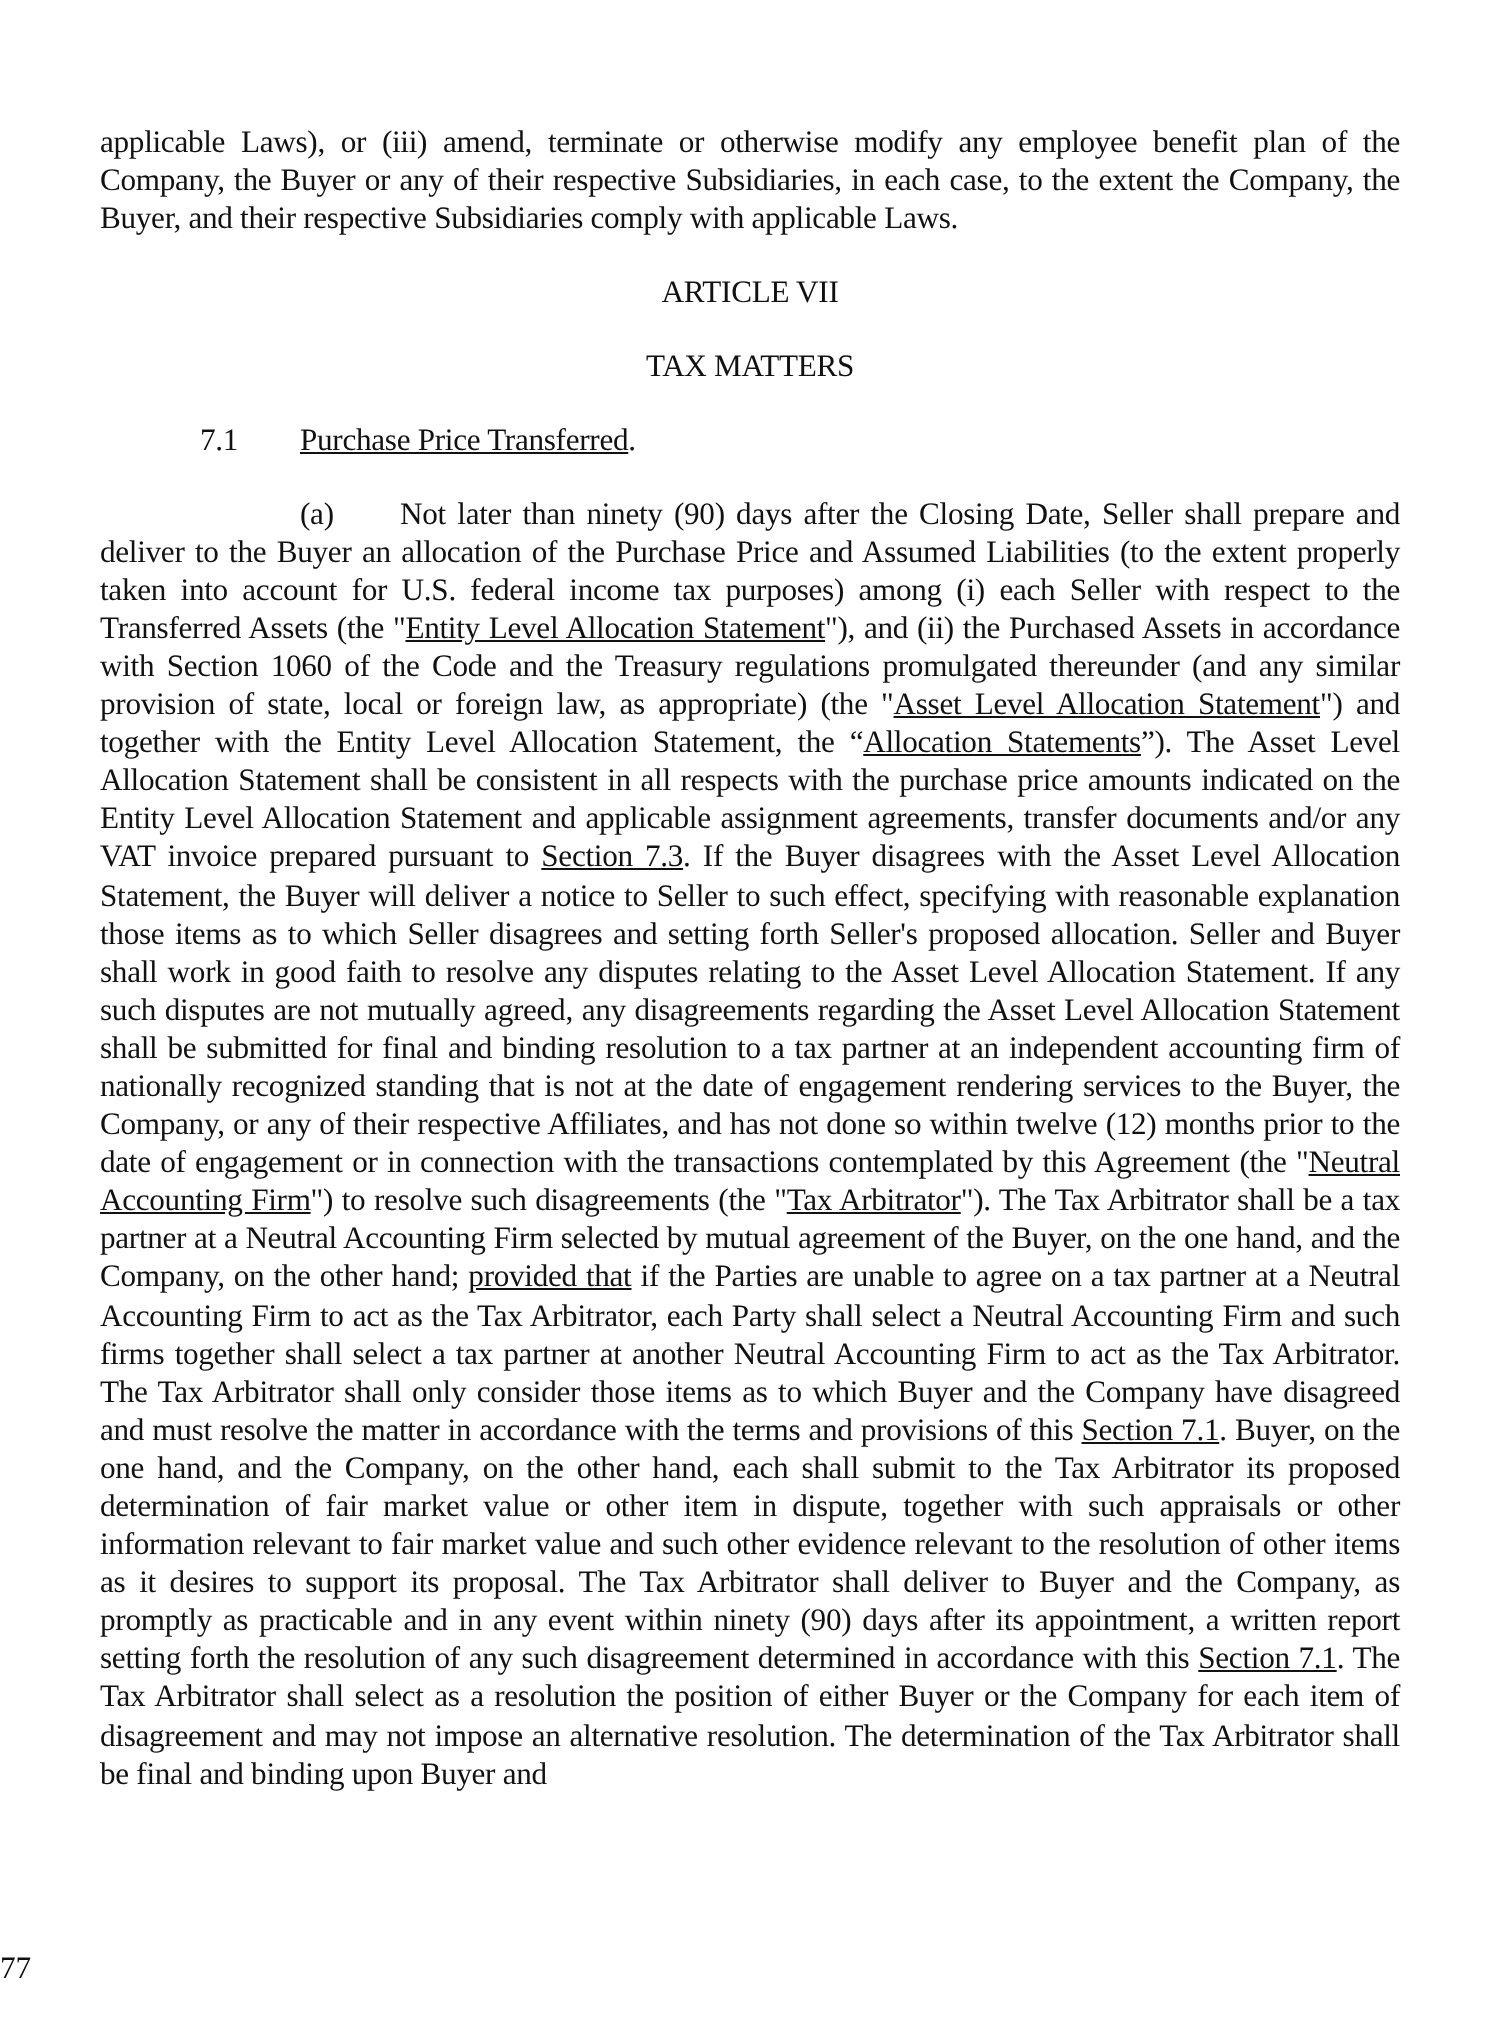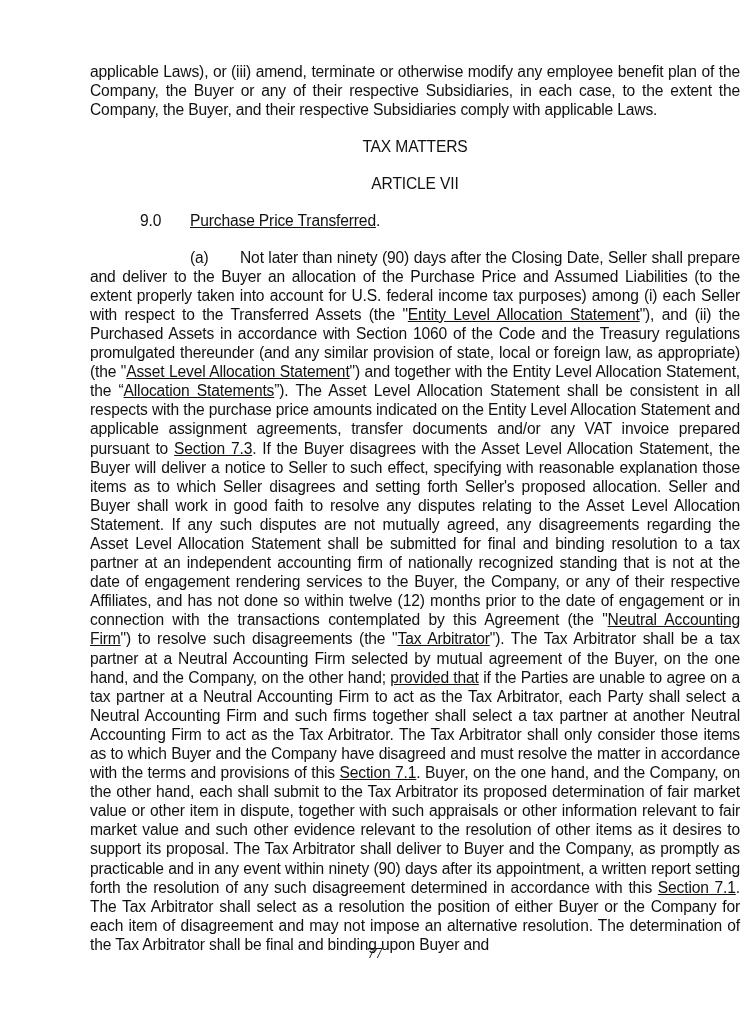--- a/index.html
+++ b/index.html
@@ -1,40 +1,40 @@
 <!DOCTYPE html>
 <html><head>
   <meta charset="utf-8">
   <style>
     html, body { margin: 0; padding: 0; background: #ffffff; }
     body { width: 750px; height: 1012px; position: relative; overflow: hidden; }
     .page {
       position: absolute; left: 50px; top: 62px; width: 650px;
-      font-family: Liberation Sans, sans-serif; font-size: 15.6px; line-height: 19.1px;
-      color: #111111; letter-spacing: -0.15px; margin-left: 40px;
+      font-family: Liberation Serif, serif; font-size: 15.6px; line-height: 19.1px;
+      color: #111111; letter-spacing: -0.15px;
     }
     .para { text-align: justify; margin: 0; }
     .center { text-align: center; margin: 0; }
     .u { text-decoration: underline; }
     .article { margin-top: 18px; }
     .tax { margin-top: 18px; }
     .sec { margin-top: 18px; display: flex; }
     .sec-num { width: 50px; padding-left: 50px; }
     .sub { margin-top: 17px; text-indent: 100px; }
     .sub-label { display: inline-block; width: 50px; text-indent: 0; }
-    .pagenum { position: absolute; left: 0; width: 750px; top: 944px; text-align: center;
+    .pagenum { position: absolute; left: 0; width: 750px; top: 976px; text-align: left;
       font-family: "Liberation Serif", serif; font-size: 15.6px; color: #111111; }
   </style>
 </head>
 <body>
 
 <div class="page">
   <p class="para">applicable Laws), or (iii) amend, terminate or otherwise modify any employee benefit plan of the Company, the Buyer or any of their respective Subsidiaries, in each case, to the extent the Company, the Buyer, and their respective Subsidiaries comply with applicable Laws.</p>
+  <p class="center article">ARTICLE VII</p>
   <p class="center tax">TAX MATTERS</p>
-  <p class="center article">ARTICLE VII</p>
   <div class="sec">
-    <span class="sec-num">9.0</span>
+    <span class="sec-num">7.1</span>
     <span><span class="u">Purchase Price Transferred</span><span>.</span></span>
   </div>
   <p class="para sub"><span class="sub-label">(a)</span><span id="seg-container"><span>Not later than ninety (90) days after the Closing Date, Seller shall prepare and deliver to the Buyer an allocation of the Purchase Price and Assumed Liabilities (to the extent properly taken into account for U.S. federal income tax purposes) among (i) each Seller with respect to the Transferred Assets (the "</span><span class="u">Entity Level Allocation Statement</span><span>"), and (ii) the Purchased Assets in accordance with Section 1060 of the Code and the Treasury regulations promulgated thereunder (and any similar provision of state, local or foreign law, as appropriate) (the "</span><span class="u">Asset Level Allocation Statement</span><span>") and together with the Entity Level Allocation Statement, the “</span><span class="u">Allocation Statements</span><span>”). The Asset Level Allocation Statement shall be consistent in all respects with the purchase price amounts indicated on the Entity Level Allocation Statement and applicable assignment agreements, transfer documents and/or any VAT invoice prepared pursuant to </span><span class="u">Section 7.3</span><span>. If the Buyer disagrees with the Asset Level Allocation Statement, the Buyer will deliver a notice to Seller to such effect, specifying with reasonable explanation those items as to which Seller disagrees and setting forth Seller's proposed allocation. Seller and Buyer shall work in good faith to resolve any disputes relating to the Asset Level Allocation Statement.  If any such disputes are not mutually agreed, any disagreements regarding the Asset Level Allocation Statement shall be submitted for final and binding resolution to a tax partner at an independent accounting firm of nationally recognized standing that is not at the date of engagement rendering services to the Buyer, the Company, or any of their respective Affiliates, and has not done so within twelve (12) months prior to the date of engagement or in connection with the transactions contemplated by this Agreement (the "</span><span class="u">Neutral Accounting Firm</span><span>") to resolve such disagreements (the "</span><span class="u">Tax Arbitrator</span><span>").  The Tax Arbitrator shall be a tax partner at a Neutral Accounting Firm selected by mutual agreement of the Buyer, on the one hand, and the Company, on the other hand; </span><span class="u">provided that</span><span> if the Parties are unable to agree on a tax partner at a Neutral Accounting Firm to act as the Tax Arbitrator, each Party shall select a Neutral Accounting Firm and such firms together shall select a tax partner at another Neutral Accounting Firm to act as the Tax Arbitrator.  The Tax Arbitrator shall only consider those items as to which Buyer and the Company have disagreed and must resolve the matter in accordance with the terms and provisions of this </span><span class="u">Section 7.1</span><span>.  Buyer, on the one hand, and the Company, on the other hand, each shall submit to the Tax Arbitrator its proposed determination of fair market value or other item in dispute, together with such appraisals or other information relevant to fair market value and such other evidence relevant to the resolution of other items as it desires to support its proposal.  The Tax Arbitrator shall deliver to Buyer and the Company, as promptly as practicable and in any event within ninety (90) days after its appointment, a written report setting forth the resolution of any such disagreement determined in accordance with this </span><span class="u">Section 7.1</span><span>.  The Tax Arbitrator shall select as a resolution the position of either Buyer or the Company for each item of disagreement and may not impose an alternative resolution.  The determination of the Tax Arbitrator shall be final and binding upon Buyer and</span></span></p>
 </div>
 
 <div class="pagenum">77</div>
 
 </body></html>

